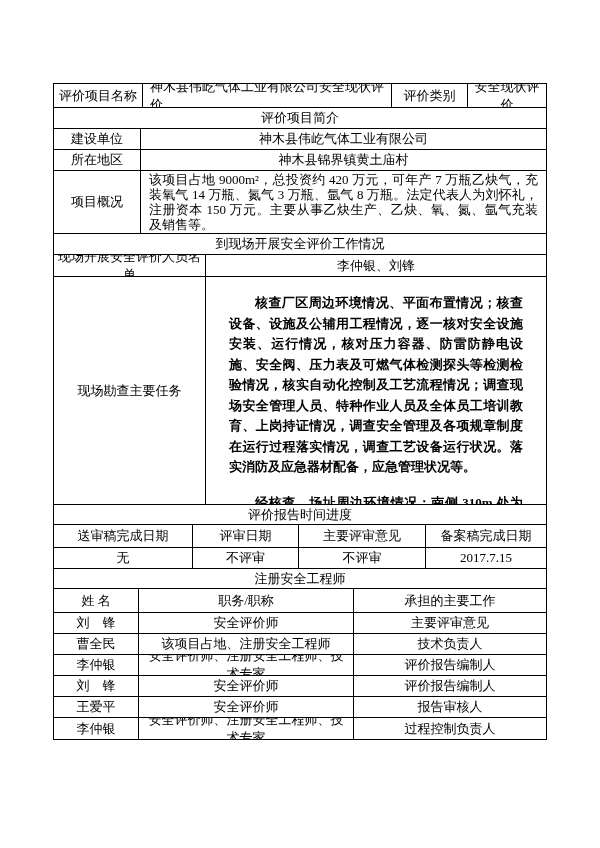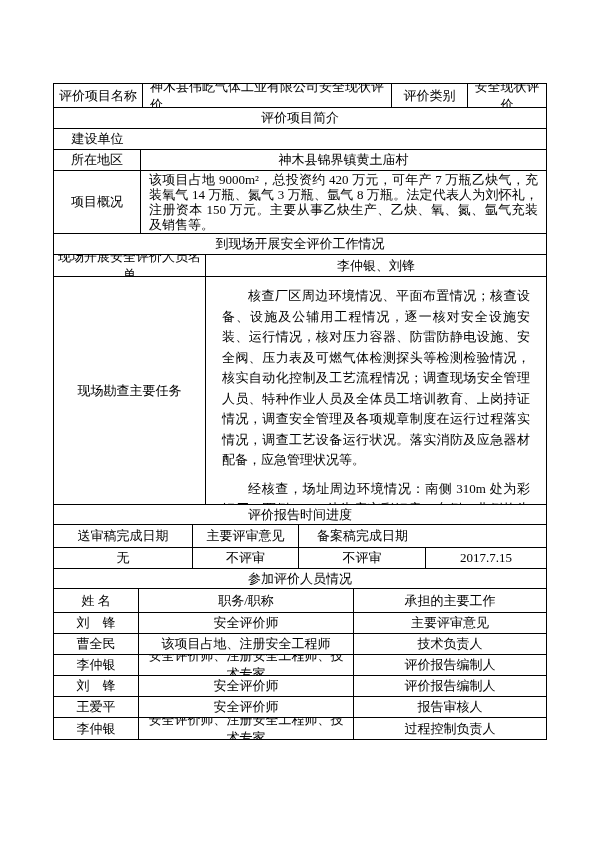--- a/index.html
+++ b/index.html
@@ -61,23 +61,24 @@
   .r-part-h  { grid-template-columns: 85px 215px 1fr; height: 24px; }
   .r-part    { grid-template-columns: 85px 215px 1fr; height: 21px; }
   .r-section4{ grid-template-columns: 1fr; height: 20px; }
 
   .para-cell {
     display: block;
     text-align: justify;
     padding: 1px 8px;
   }
   .para-cell p {
-    margin: 8px;
+    margin: 15px;
     line-height: 20.5px;
     text-indent: 2em;
+    font-weight: bold;
   }
   .overview-text {
     display: block;
     text-align: justify;
     padding: 1px 8px;
     line-height: 15px;
   }
 </style>
 </head>
 <body>
@@ -91,20 +92,21 @@
       <div class="cell">评价类别</div>
       <div class="cell bold">安全现状评价</div>
     </div>
 
     <div class="row r-section">
       <div class="cell bold">评价项目简介</div>
     </div>
 
     <div class="row r-lv-a">
       <div class="cell">建设单位</div>
+      <div class="cell">神木县伟屹气体工业有限公司</div>
     </div>
 
     <div class="row r-lv-a">
       <div class="cell">所在地区</div>
       <div class="cell">神木县锦界镇黄土庙村</div>
     </div>
 
     <div class="row r-overview">
       <div class="cell">项目概况</div>
       <div class="cell overview-text">该项目占地 9000m²，总投资约 420 万元，可年产 7 万瓶乙炔气，充装氧气 14 万瓶、氮气 3 万瓶、氩气 8 万瓶。法定代表人为刘怀礼，注册资本 150 万元。主要从事乙炔生产、乙炔、氧、氮、氩气充装及销售等。</div>
@@ -127,33 +129,34 @@
         <p>经核查，场址周边环境情况：南侧 310m 处为彩钢厂，西侧 110m 处为废弃彩钢房，东侧、北侧均为空地，西距锦界开发区约 2km，北距 210 国道 0.6km,东北距神延铁路直线距离 1km，西距煤矿专线 60m，200m 范围内无厂矿企业和居民区（点）。</p>
       </div>
     </div>
 
     <div class="row r-section4">
       <div class="cell bold">评价报告时间进度</div>
     </div>
 
     <div class="row r-sched-h">
       <div class="cell">送审稿完成日期</div>
+      <div class="cell">评审日期</div>
       <div class="cell">主要评审意见</div>
       <div class="cell">备案稿完成日期</div>
     </div>
 
     <div class="row r-sched-v">
       <div class="cell">无</div>
       <div class="cell">不评审</div>
       <div class="cell">不评审</div>
       <div class="cell bold">2017.7.15</div>
     </div>
 
     <div class="row r-section4">
-      <div class="cell bold">参加评价人员情况</div>
+      <div class="cell bold">注册安全工程师</div>
     </div>
 
     <div class="row r-part-h">
       <div class="cell">姓  名</div>
       <div class="cell">职务/职称</div>
       <div class="cell">承担的主要工作</div>
     </div>
 
     <div class="row r-part">
       <div class="cell">刘　锋</div>

